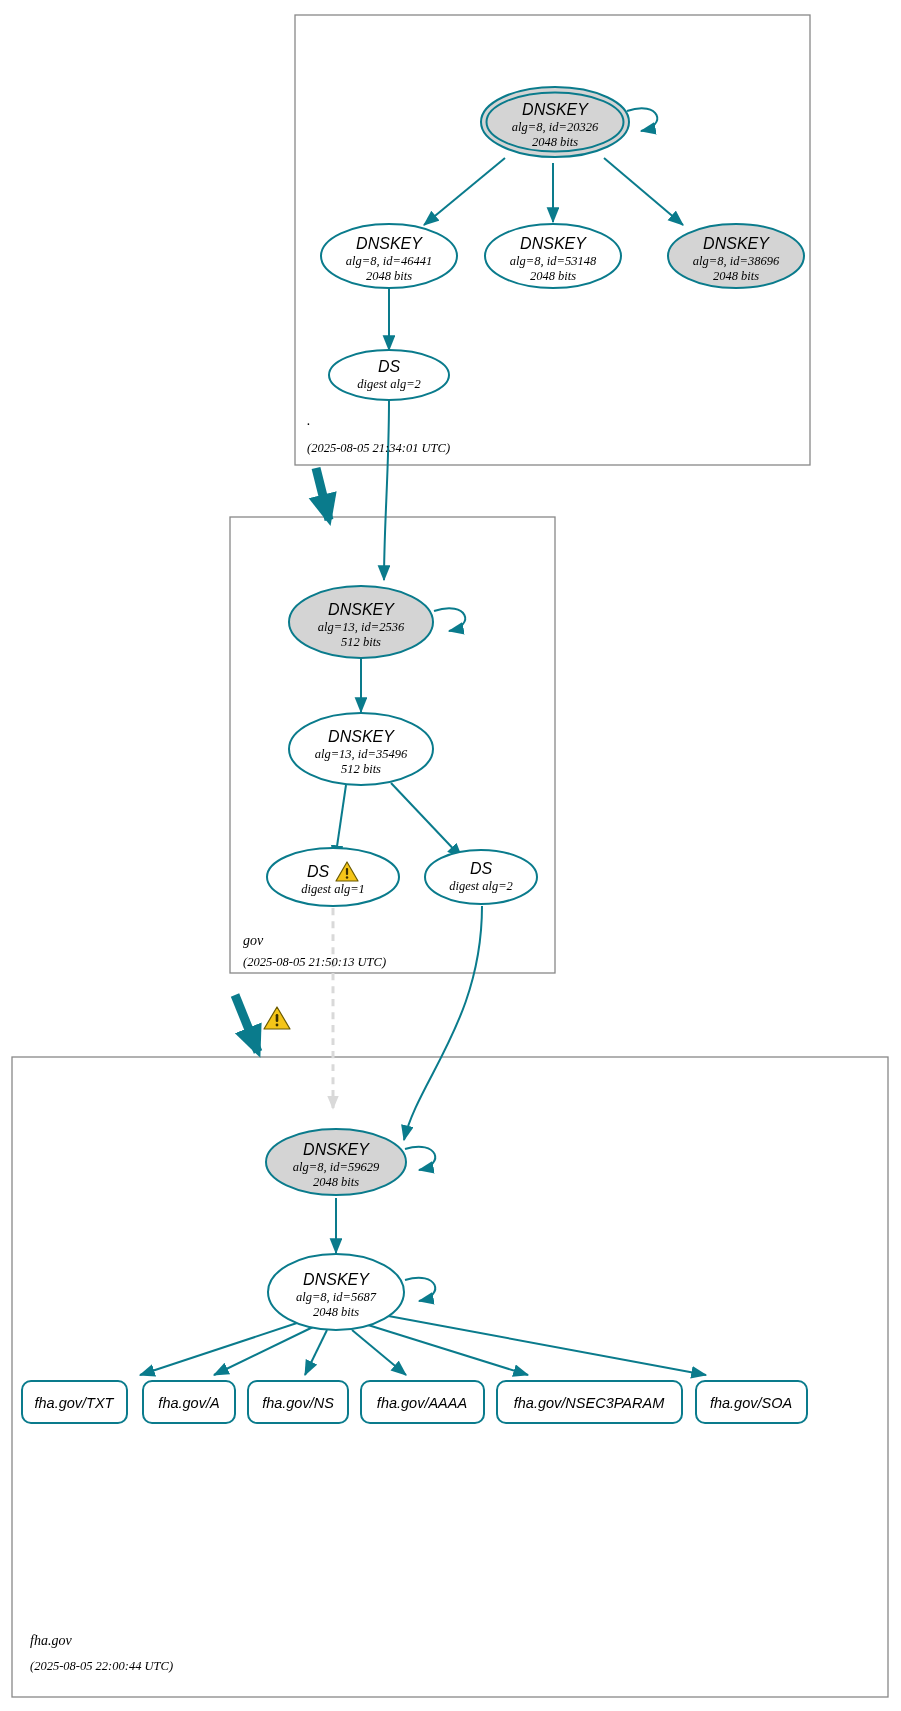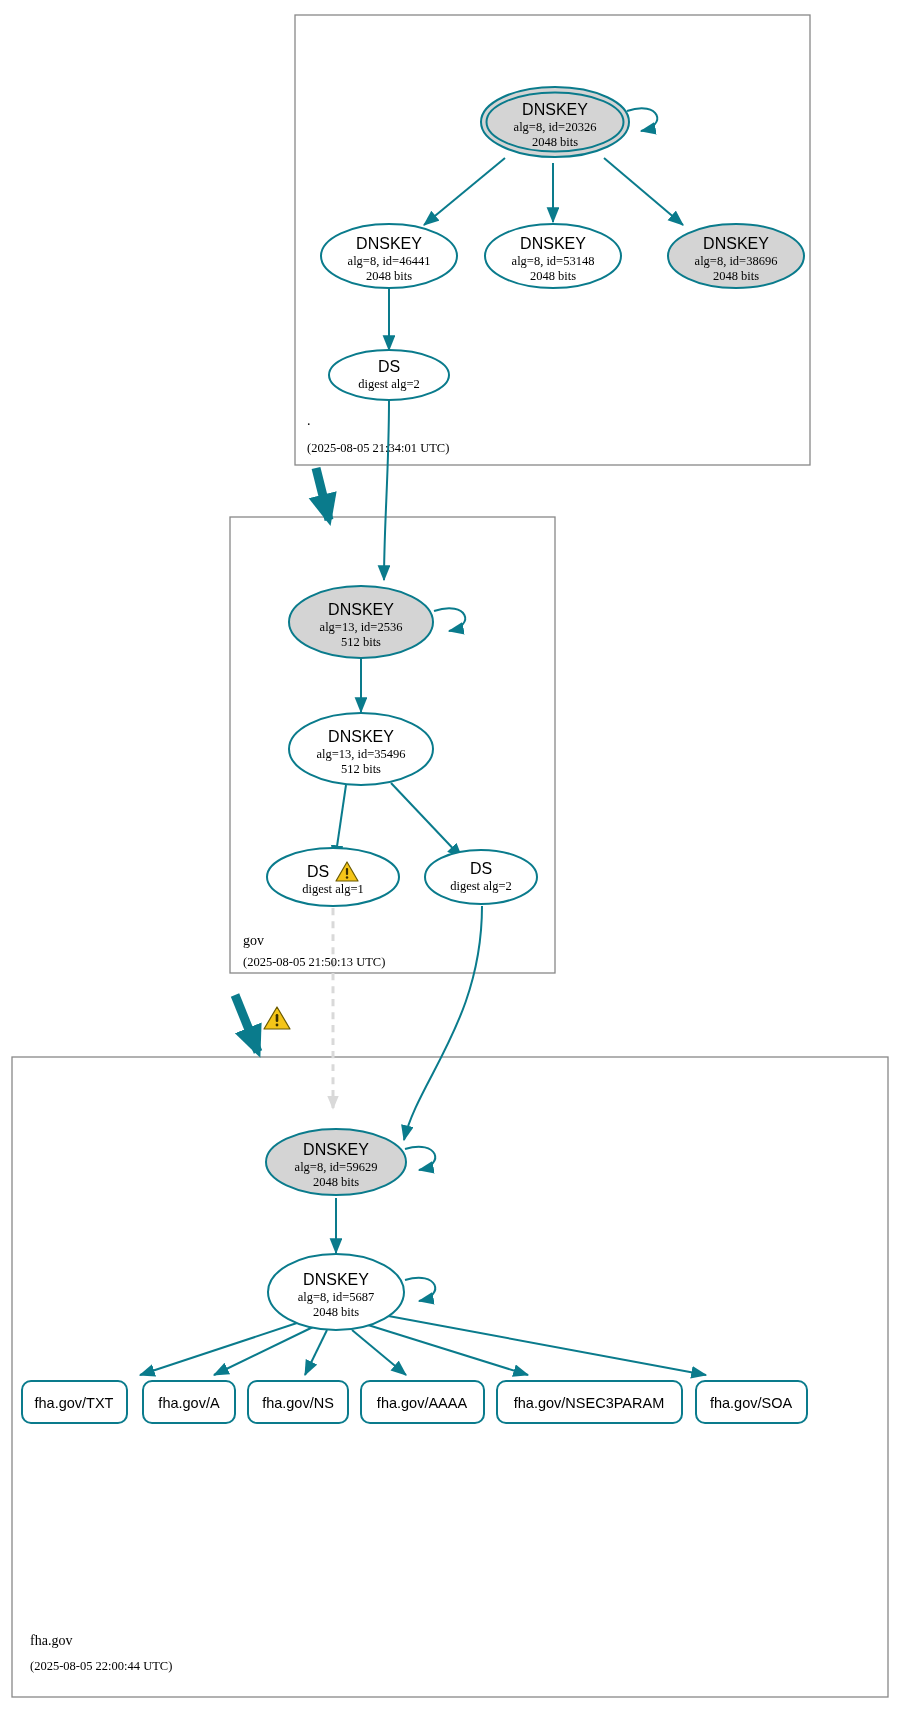--- a/index.html
+++ b/index.html
@@ -1,17 +1,17 @@
 <!DOCTYPE html>
 <html><head>
 <meta charset="utf-8">
 <style>
   html,body{margin:0;padding:0;background:#ffffff;}
   body{font-family:"Liberation Sans", sans-serif;}
-  #stage{position:relative;width:901px;height:1711px;overflow:hidden;background:#fff;}
+  #stage{position:relative;width:901px;height:1711px;overflow:hidden;background:#fff;font-style:italic;}
   svg.layer{position:absolute;left:0;top:0;width:901px;height:1711px;}
   .zonebox{fill:none;stroke:#888888;stroke-width:1.3;}
   .node-ell{fill:#ffffff;stroke:#0a7b8c;stroke-width:2;}
   .node-ell.gray{fill:#d4d4d4;}
   .edge{fill:none;stroke:#0a7b8c;stroke-width:2;}
   .edge-thick{fill:none;stroke:#0a7b8c;stroke-width:9;}
   .edge-dash{fill:none;stroke:#d9d9d9;stroke-width:3;stroke-dasharray:7,6;}
   .rrbox{fill:#ffffff;stroke:#0a7b8c;stroke-width:2;}
   text{font-family:"Liberation Sans", sans-serif;fill:#000000;}
   .t-title{font-size:16px;text-anchor:middle;}

